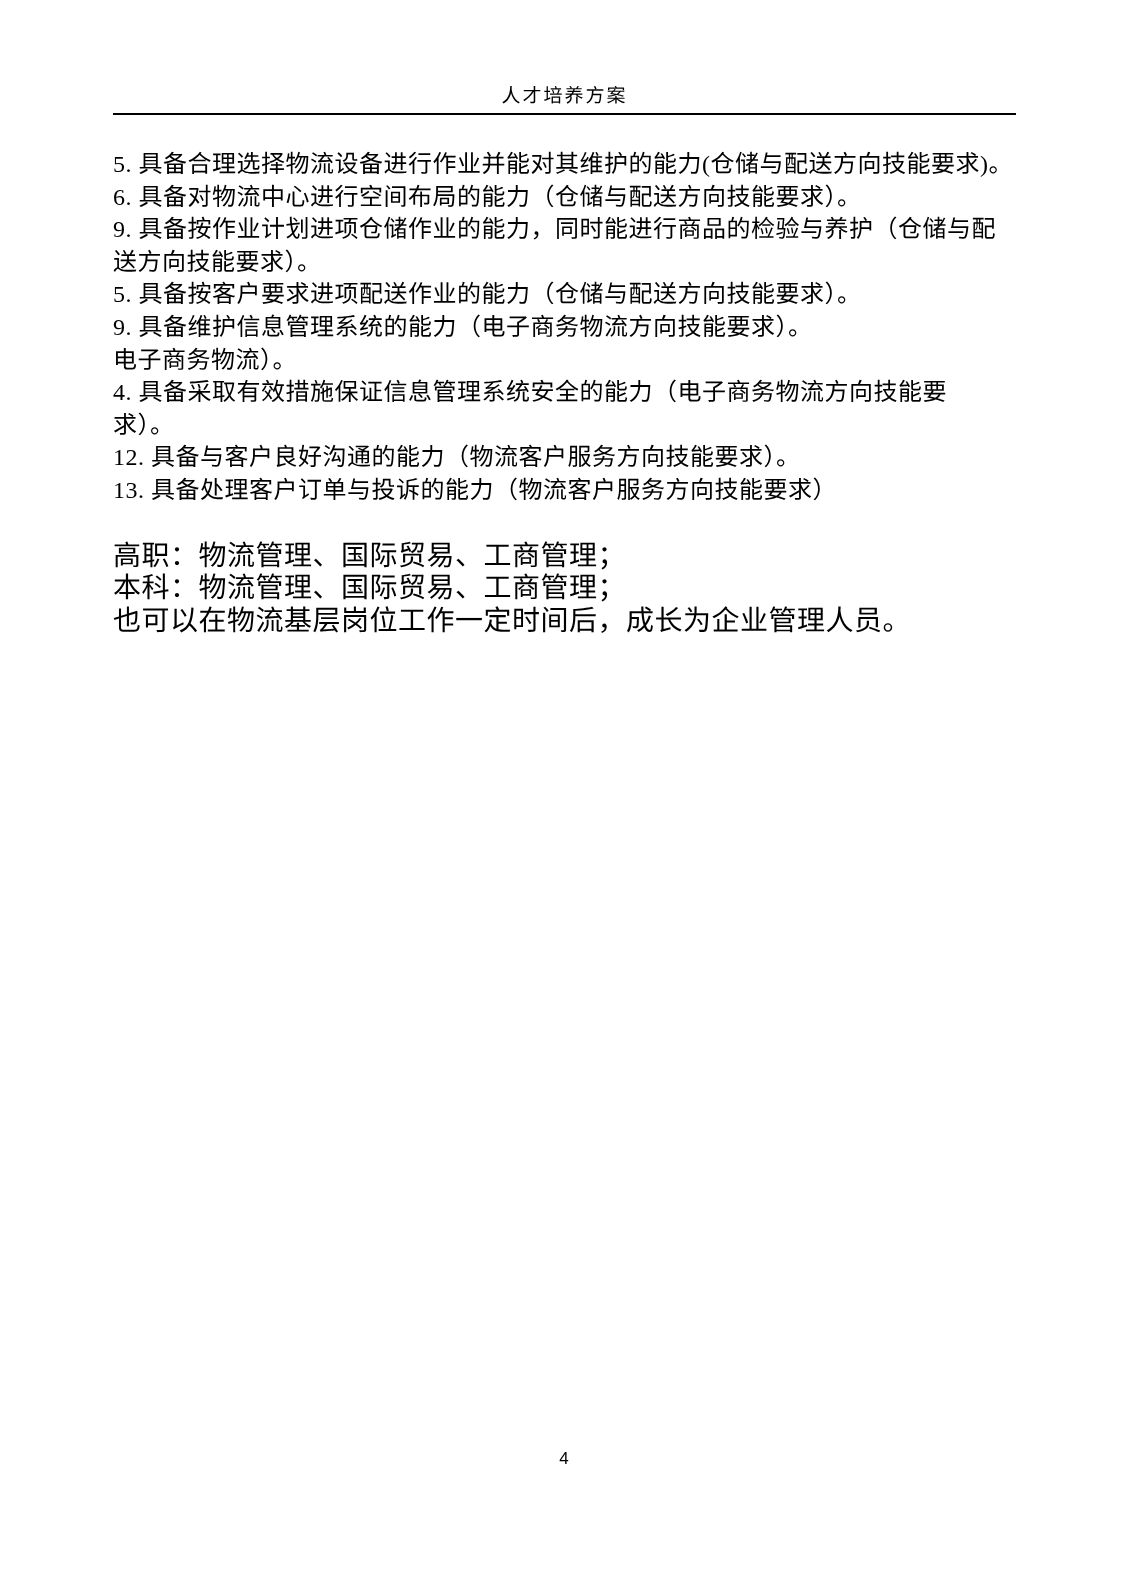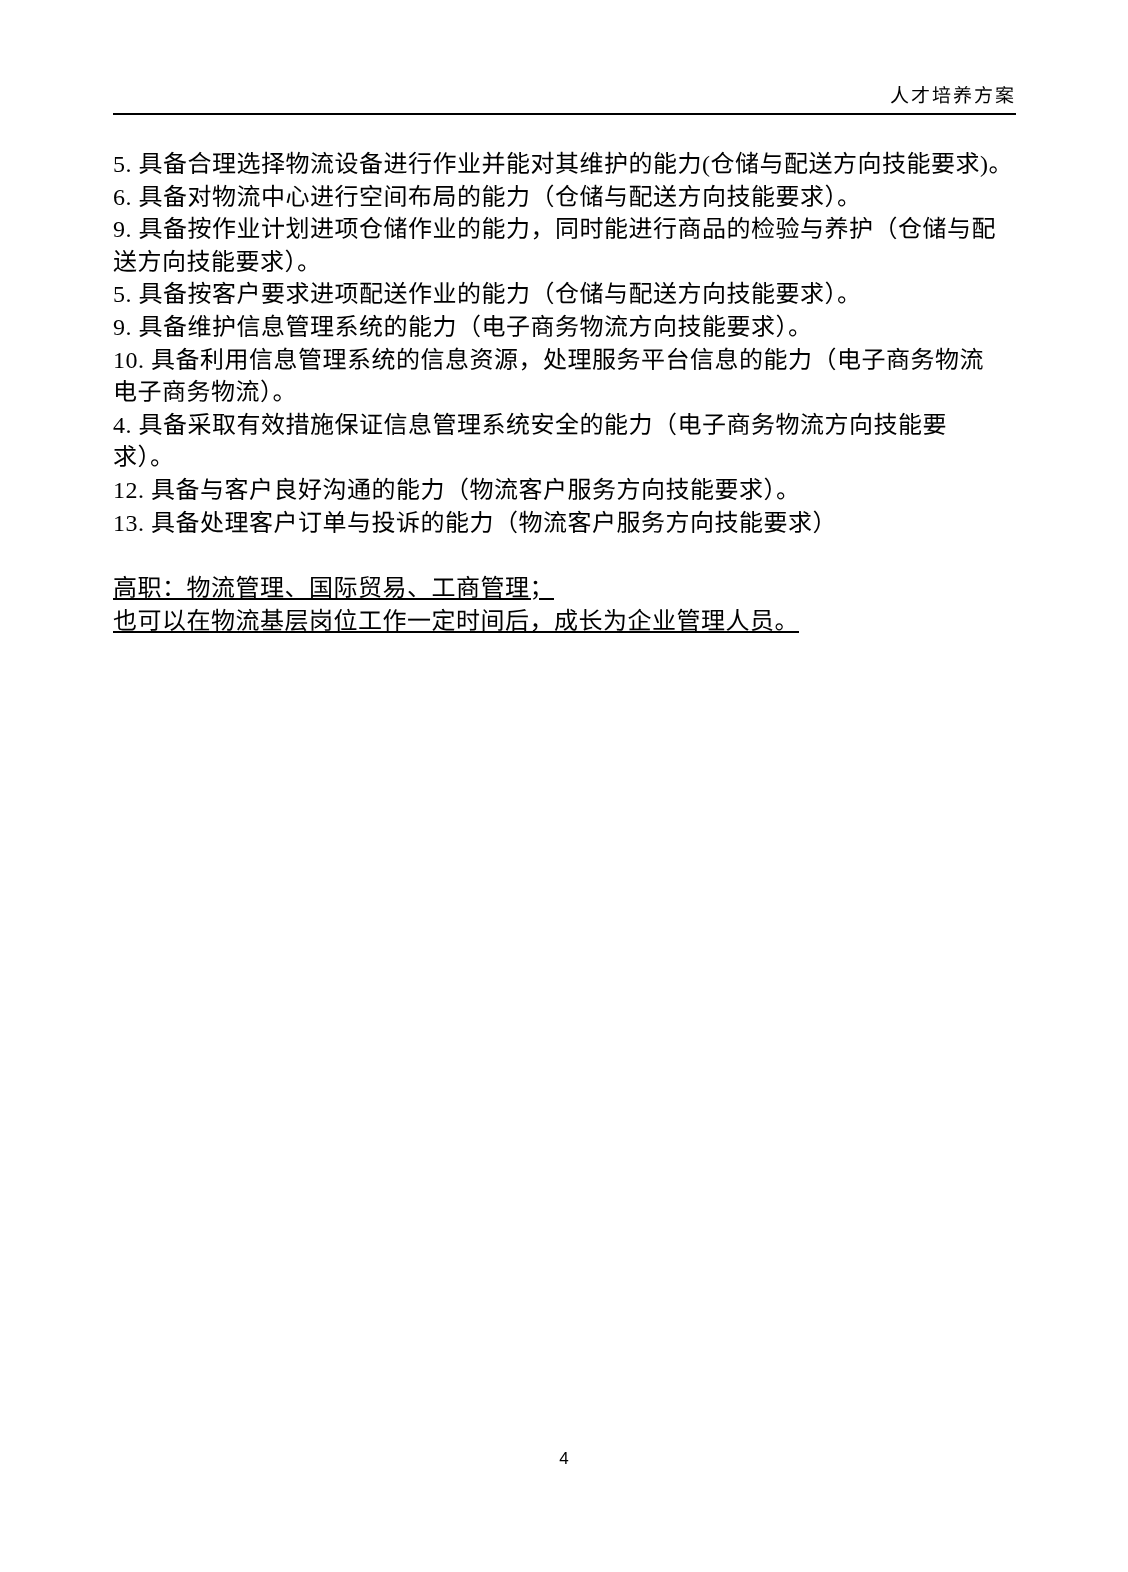--- a/index.html
+++ b/index.html
@@ -10,21 +10,21 @@
     height: 1572px;
     margin: 0 auto;
     background: #ffffff;
     color: #000000;
     font-family: "Liberation Serif", "DejaVu Serif", serif;
     overflow: hidden;
   }
   .header {
     padding-top: 84px;
     margin: 0 112px 0 113px;
-    text-align: right;
+    text-align: center;
     font-size: 19px;
     line-height: 23px;
     letter-spacing: 2px;
   }
   .header-rule {
     margin: 6px 112px 0 113px;
     border: none;
     border-top: 2px solid #000000;
     height: 0;
   }
@@ -42,24 +42,23 @@
     margin: 36px 112px 0 175px;
     font-family: "Liberation Sans", "DejaVu Sans", sans-serif;
     font-weight: bold;
     font-size: 23px;
     line-height: 32px;
     letter-spacing: 1px;
   }
   .paragraph-block {
     margin: 33px 0 0 113px;
     width: 915px;
-    font-size: 24px;
+    font-size: 28px;
     line-height: 32.6px;
     letter-spacing: 0.5px;
-    text-decoration: underline;
   }
   .footer {
     position: absolute;
     top: 1449px;
     left: 0;
     width: 100%;
     text-align: center;
     font-family: "Liberation Sans", "DejaVu Sans", sans-serif;
     font-size: 17px;
   }
@@ -74,31 +73,31 @@
   </div>
   <hr class="header-rule">
 
   <div class="list-block">
     <div class="list-line">5. 具备合理选择物流设备进行作业并能对其维护的能力(仓储与配送方向技能要求)。</div>
     <div class="list-line">6. 具备对物流中心进行空间布局的能力（仓储与配送方向技能要求）。</div>
     <div class="list-line">9. 具备按作业计划进项仓储作业的能力，同时能进行商品的检验与养护（仓储与配</div>
     <div class="list-line">送方向技能要求）。</div>
     <div class="list-line">5. 具备按客户要求进项配送作业的能力（仓储与配送方向技能要求）。</div>
     <div class="list-line">9. 具备维护信息管理系统的能力（电子商务物流方向技能要求）。</div>
-    <div class="list-line">10. 具备利用信息管理系统的信息资源，处理服务平台信息的能力（电子商务物流</div>
     <div class="list-line">电子商务物流）。</div>
     <div class="list-line">4. 具备采取有效措施保证信息管理系统安全的能力（电子商务物流方向技能要</div>
     <div class="list-line">求）。</div>
     <div class="list-line">12. 具备与客户良好沟通的能力（物流客户服务方向技能要求）。</div>
     <div class="list-line">13. 具备处理客户订单与投诉的能力（物流客户服务方向技能要求）</div>
   </div>
 
 
   <div class="paragraph-block">
     <div class="list-line">高职：物流管理、国际贸易、工商管理；</div>
+    <div class="list-line">本科：物流管理、国际贸易、工商管理；</div>
     <div class="list-line">也可以在物流基层岗位工作一定时间后，成长为企业管理人员。</div>
   </div>
 
   <div class="footer">
     <span>4</span>
   </div>
 
 </div>
 
 </body></html>

